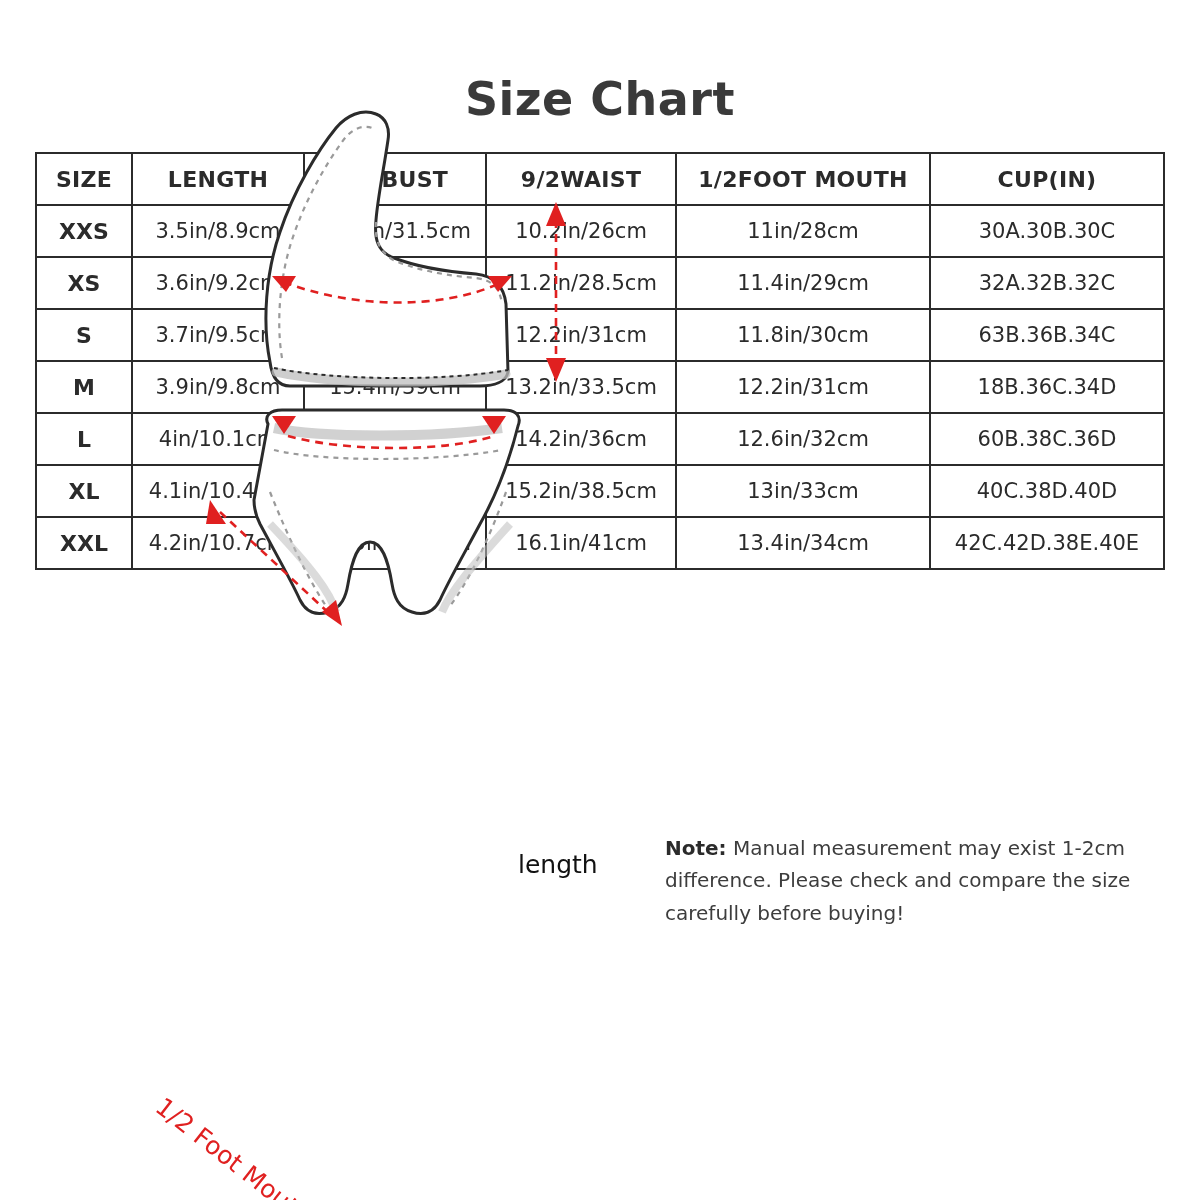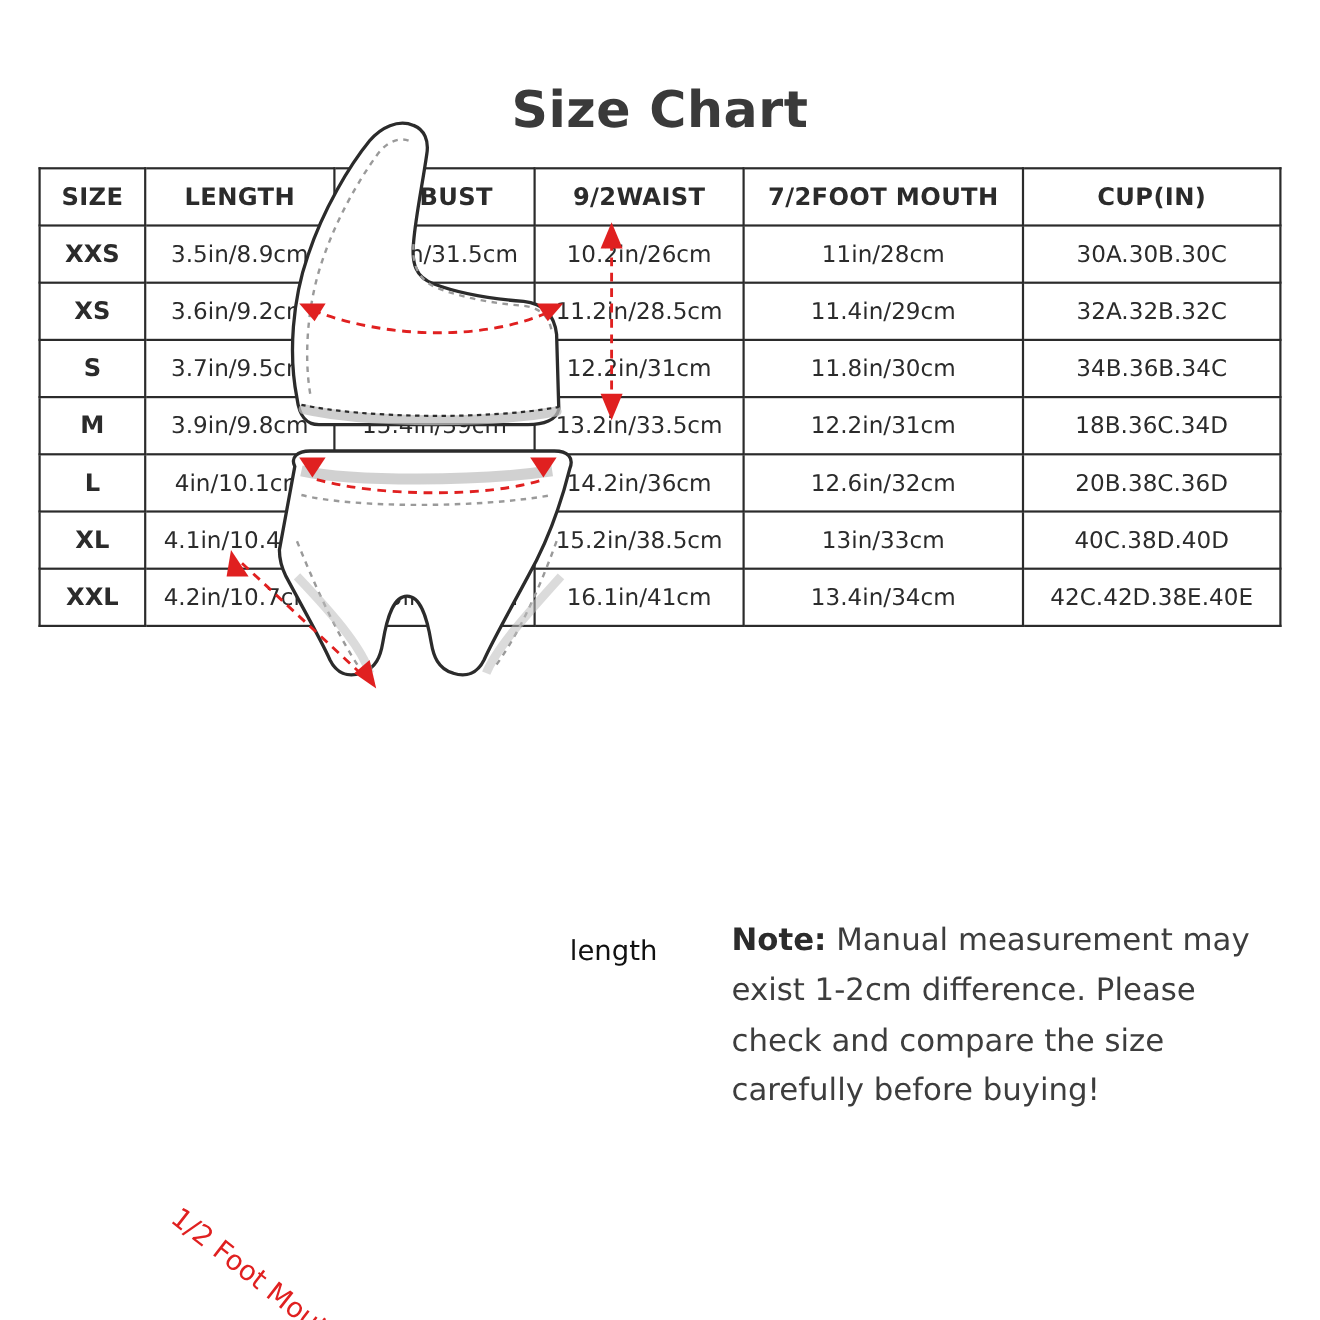--- a/index.html
+++ b/index.html
@@ -77,21 +77,21 @@
     top: 778px;
     font-size: 25px;
     color: #111;
     font-family: "DejaVu Sans", sans-serif;
   }
   .note-block {
     position: absolute;
     left: 665px;
     top: 760px;
     width: 480px;
-    font-size: 28px;
+    font-size: 20px;
     line-height: 1.62;
     color: #3d3d3d;
     font-family: "DejaVu Sans", sans-serif;
   }
   .note-label {
     font-weight: bold;
     color: #2b2b2b;
   }
   .foot-label {
     position: absolute;
@@ -120,21 +120,21 @@
         <col class="c3">
         <col class="c4">
         <col class="c5">
     </colgroup>
     <thead>
       <tr>
         <th>SIZE</th>
         <th>LENGTH</th>
         <th>1/2BUST</th>
         <th>9/2WAIST</th>
-        <th>7/2FOOT MOUTH</th>
+        <th>1/2FOOT MOUTH</th>
         <th>CUP(IN)</th>
       </tr>
     </thead>
     <tbody>
       <tr>
         <td class="size-cell">XXS</td>
         <td>3.5in/8.9cm</td>
         <td>12.4in/31.5cm</td>
         <td>10.2in/26cm</td>
         <td>11in/28cm</td>
@@ -147,37 +147,37 @@
         <td>11.2in/28.5cm</td>
         <td>11.4in/29cm</td>
         <td>32A.32B.32C</td>
       </tr>
       <tr>
         <td class="size-cell">S</td>
         <td>3.7in/9.5cm</td>
         <td>14.4in/36.5cm</td>
         <td>12.2in/31cm</td>
         <td>11.8in/30cm</td>
-        <td>34B.36B.34C</td>
+        <td>63B.36B.34C</td>
       </tr>
       <tr>
         <td class="size-cell">M</td>
         <td>3.9in/9.8cm</td>
         <td>15.4in/39cm</td>
         <td>13.2in/33.5cm</td>
         <td>12.2in/31cm</td>
         <td>18B.36C.34D</td>
       </tr>
       <tr>
         <td class="size-cell">L</td>
         <td>4in/10.1cm</td>
         <td>16.3in/41.5cm</td>
         <td>14.2in/36cm</td>
         <td>12.6in/32cm</td>
-        <td>20B.38C.36D</td>
+        <td>60B.38C.36D</td>
       </tr>
       <tr>
         <td class="size-cell">XL</td>
         <td>4.1in/10.4cm</td>
         <td>17.3in/44cm</td>
         <td>15.2in/38.5cm</td>
         <td>13in/33cm</td>
         <td>40C.38D.40D</td>
       </tr>
       <tr>

